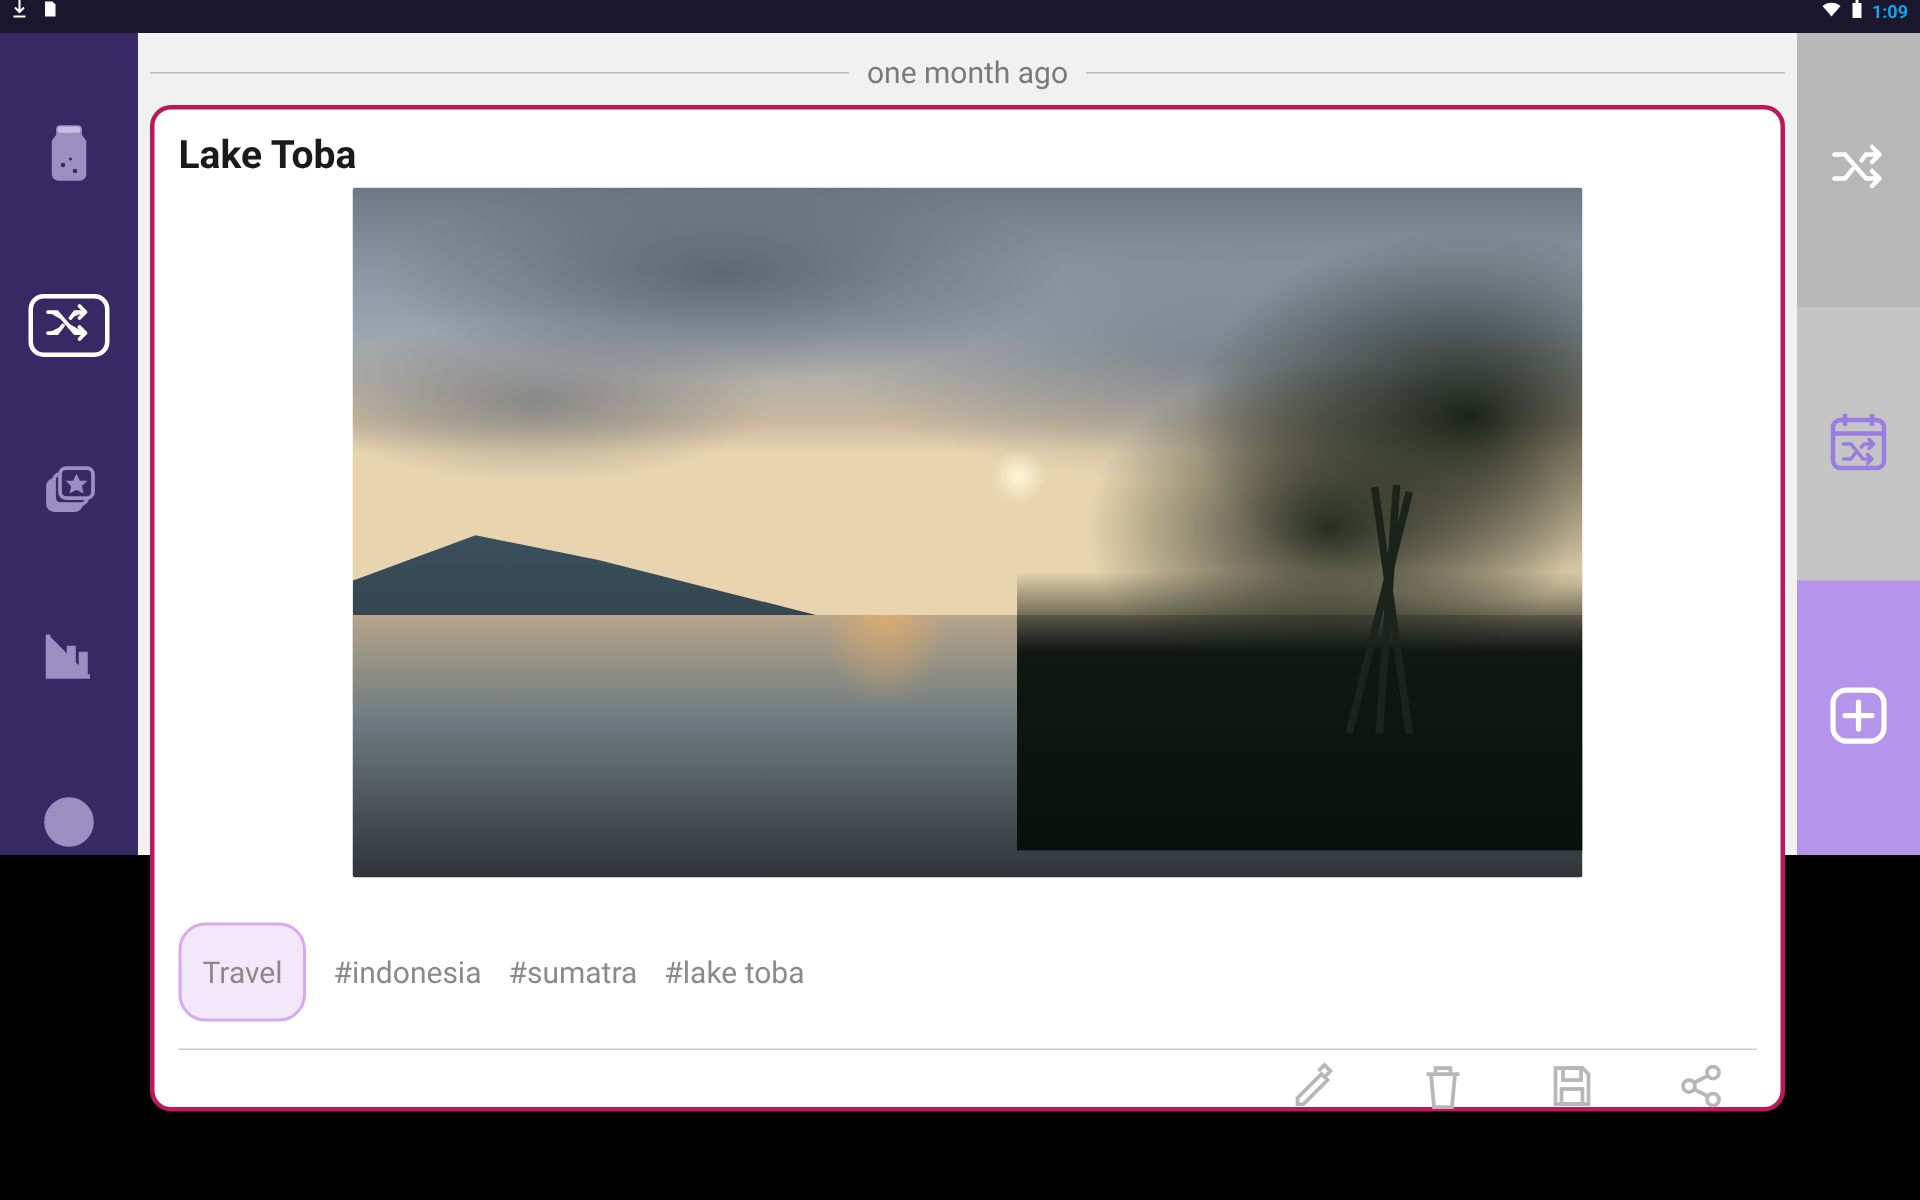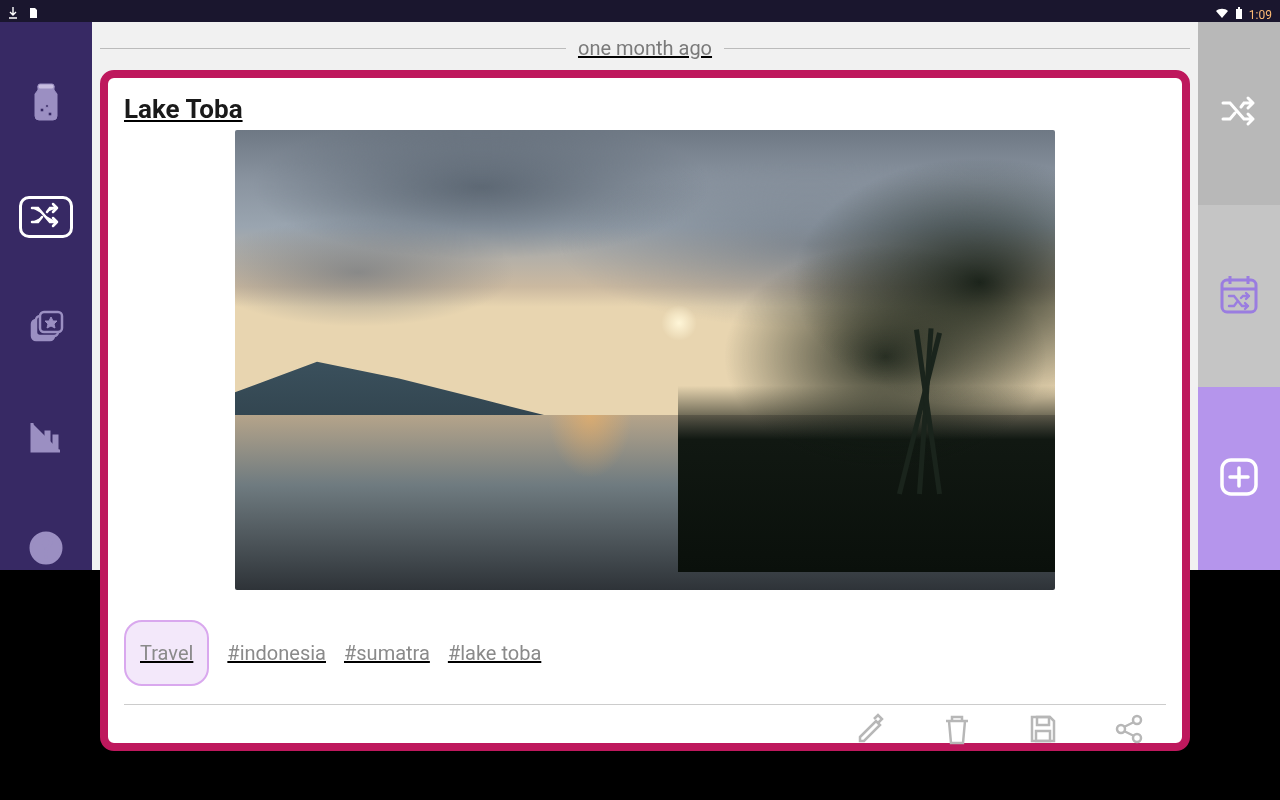--- a/index.html
+++ b/index.html
@@ -3,32 +3,32 @@
 <meta charset="utf-8">
 <style>
 * { box-sizing: border-box; margin: 0; padding: 0; }
 body {
   width: 1280px; height: 800px; overflow: hidden;
   font-family: -apple-system, BlinkMacSystemFont, 'Segoe UI', Roboto, sans-serif;
   background: #000;
 }
 
 .statusbar {
-  height: 22px; background: #1a162e; color: #fdba74;
-  display: flex; align-items: flex-end; padding: 0 8px;
+  height: 22px; background: #1a162e; color: #0ea5e9;
+  display: flex; align-items: flex-start; padding: 0 8px;
   font-size: 12px;
+  font-weight: bold;
 }
 .statusbar .left { display: flex; gap: 10px; }
 .statusbar .right { margin-left: auto; display: flex; gap: 6px; align-items: center; }
 
 .app {
   display: flex;
   height: 548px;
   background: #0369a1;
-  text-decoration: underline;
 }
 
 .leftbar {
   width: 92px; background: #372964;
   display: flex; flex-direction: column; align-items: center;
   padding-top: 60px; gap: 70px;
 }
 .leftbar .nav-item {
   width: 54px; height: 54px;
   display: flex; align-items: center; justify-content: center;
@@ -45,21 +45,21 @@
   padding: 0 8px;
 }
 .time-divider {
   display: flex; align-items: center; gap: 12px;
   padding: 14px 0 10px 0;
   color: #7a7a7a; font-size: 20px;
 }
 .time-divider .line { flex:1; height:1px; background:#bbb; }
 .card {
   background: #fff;
-  border: 8px solid #be185d;
+  border: 3px solid #be185d;
   border-radius: 14px;
   padding: 16px 16px 0 16px;
   display: flex; flex-direction: column;
   height: 682px;
 }
 .card-title {
   font-size: 26px; font-weight: 700; color: #1a1a1a;
 }
 .card-date {
   font-size: 20px; color: #9a9a9a; margin-top: 10px;

